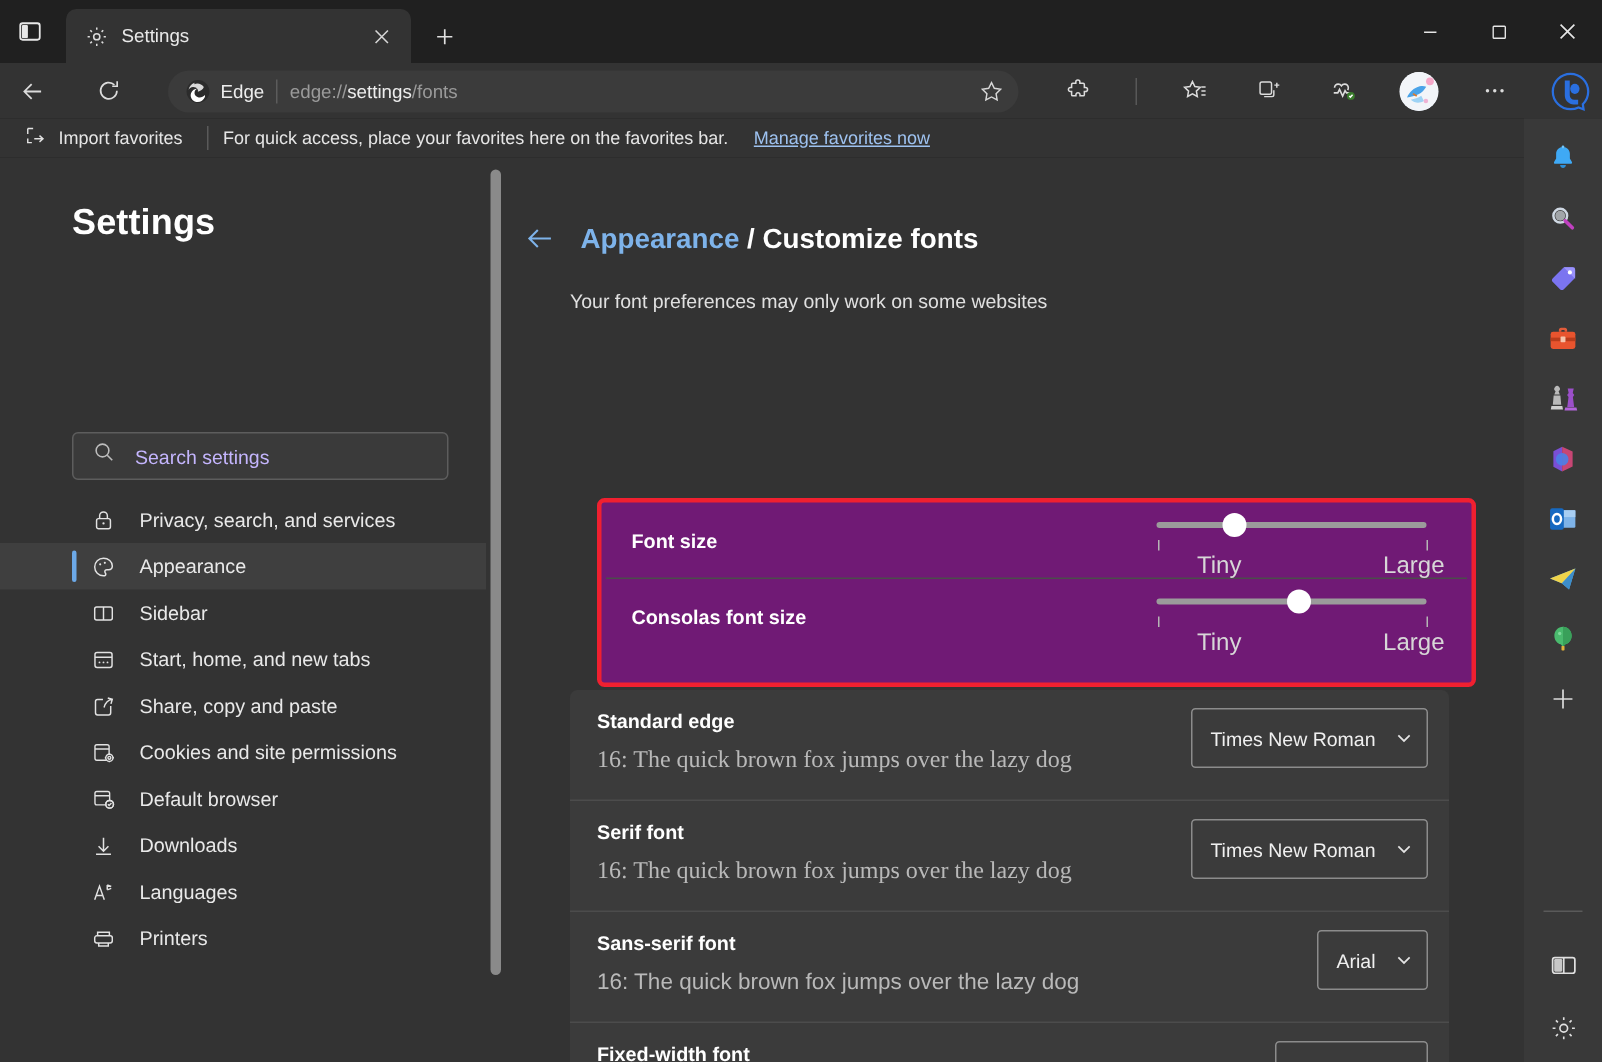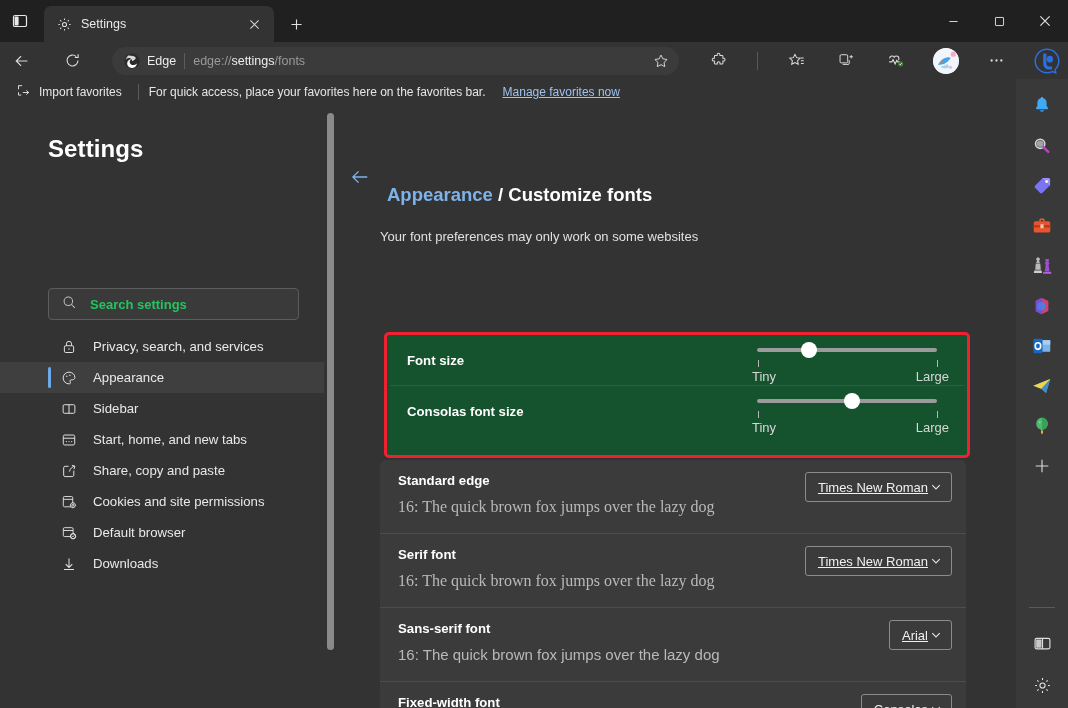--- a/index.html
+++ b/index.html
@@ -129,21 +129,21 @@
   }
   .settings-title {
     font-size: 24px; font-weight: 600; color: #ffffff;
     margin: 30px 0 0 48px; letter-spacing: .1px;
   }
   .search-box {
     position: absolute; left: 48px; top: 183px; width: 251px; height: 32px;
     background: #3a3a3a; border: 1px solid #5d5d5d; border-radius: 4px;
     display: flex; align-items: center; gap: 13px; padding-left: 13px;
   }
-  .search-ph { font-size: 13px; color: #22c55e; font-weight: bold; }
+  .search-ph { font-size: 13px; color: #c4b5fd; }
 
   .nav-list { position: absolute; left: 0; top: 226px; width: 325px; }
   .nav-item {
     position: relative;
     display: flex; align-items: center; gap: 15px;
     height: 31px;
     padding-left: 60px;
     color: #e9e9e9; font-size: 13.2px;
   }
   .nav-item .nicon { width: 18px; height: 18px; display: flex; align-items: center; justify-content: center; flex: 0 0 auto; color: #e2e2e2; }
@@ -166,28 +166,28 @@
   
   .content {
     position: absolute; left: 336px; top: 0; width: 680px; height: 603px;
     background: #333333;
   }
   .crumb-row {
     display: flex; align-items: center; gap: 17px;
     margin: 43px 0 0 14px;
   }
   .back-arrow { width: 20px; height: 20px; display: flex; align-items: center; justify-content: center; color: #7eb3ea; }
-  .crumb-text { font-size: 18.5px; font-weight: 600; color: #ffffff; margin-top: 36px; }
+  .crumb-text { font-size: 18.5px; font-weight: 600; color: #ffffff; }
   .crumb-text .lnk { color: #7eb3ea; }
   .crumb-text .sep { color: #ffffff; font-weight: 600; }
   .subtitle { font-size: 13px; color: #e0e0e0; margin: 23px 0 0 44px; }
 
   .card {
-    position: absolute; left: 48px; width: 586px;
-    background: #14532d; border-radius: 5px;
+    position: absolute; left: 62px; width: 586px;
+    background: #701a75; border-radius: 5px;
   }
   .highlight-card {
     top: 227px; height: 126px;
     border: 3px solid #f02030;
   }
   .row {
     position: relative; height: 50px;
     display: flex; align-items: center;
     padding: 0 20px;
   }
@@ -201,43 +201,43 @@
     background: #9b9b9b; border-radius: 2px;
   }
   .slider-thumb {
     position: absolute; top: 4px; width: 16px; height: 16px;
     background: #ffffff; border-radius: 50%;
     margin-left: -8px;
   }
   .tick { position: absolute; top: 22px; width: 1px; height: 7px; background: #b5b5b5; }
   .tick.t-left { left: 9px; }
   .tick.t-right { left: 188px; }
-  .tick-label { position: absolute; top: 31px; font-size: 13px; color: #d7d7d7; }
+  .tick-label { position: absolute; top: 31px; font-size: 16px; color: #d7d7d7; margin-left: 32px; }
   .tick-label.l-left { left: 3px; }
   .tick-label.l-right { right: 0px; }
 
   
   .font-card { position: absolute; left: 44px; width: 586px; background: #3b3b3b; border-radius: 5px; top: 355px; height: 285px; }
   .font-row { position: relative; height: 73px; padding: 0 18px; }
   .font-row .fr-label {
     position: absolute; left: 18px; top: 13px;
     font-size: 13.2px; font-weight: 600; color: #ffffff;
   }
   .font-row .fr-sample {
     position: absolute; left: 18px; top: 38px;
     font-size: 15px; color: #b9b9b9; white-space: nowrap;
   }
   .fr-sample.serif { font-family: "Liberation Serif", serif; font-size: 16px; }
   .fr-sample.sans { font-family: "Liberation Sans", sans-serif; font-size: 15px; }
   .dropdown {
-    position: absolute; right: 14px; top: 12px; height: 30px;
+    position: absolute; right: 14px; top: 12px; height: 40px;
     border: 1px solid #8c8c8c; border-radius: 3px; background: #3b3b3b;
-    display: flex; align-items: center; gap: 2px;
+    display: flex; align-items: center; gap: 13px;
     padding: 0 9px 0 12px;
-    font-size: 13px; color: #f0f0f0; text-decoration: underline;
+    font-size: 13px; color: #f0f0f0;
   }
   .dd-caret { display: flex; align-items: center; color: #e4e4e4; }
   .font-sep { height: 1px; background: #4c4c4c; margin: 0 0px; }
 
   
   .rail {
     position: absolute; right: 0; top: 79px; width: 52px; height: 629px;
     background: #393939;
     display: flex; flex-direction: column; align-items: center;
   }
@@ -503,21 +503,40 @@
       <div class="nav-item">
         <span class="nicon">
           <svg width="16" height="16" viewBox="0 0 18 18" fill="none" stroke="currentColor" stroke-width="1.15">
             <path d="M9 2.8v10M5.3 9.2L9 12.9l3.7-3.7M3.4 15.2h11.2"></path>
           </svg>
         </span>
         <span>Downloads</span>
       </div>
 
 
-
+      <div class="nav-item">
+        <span class="nicon">
+          <svg width="16" height="16" viewBox="0 0 18 18" fill="none" stroke="currentColor" stroke-width="1.1">
+            <path d="M2.4 14.4L6 4.2l3.6 10.2M3.6 11.2h4.9"></path>
+            <path d="M11.8 3.4v3.6M11.8 3.4l3 1.1M11.8 7l3-1.1"></path>
+          </svg>
+        </span>
+        <span>Languages</span>
+      </div>
+
+      <div class="nav-item">
+        <span class="nicon">
+          <svg width="16" height="16" viewBox="0 0 18 18" fill="none" stroke="currentColor" stroke-width="1.1">
+            <path d="M4.6 6.6V3.9h8.8v2.7"></path>
+            <rect x="2.4" y="6.6" width="13.2" height="5.4" rx="1.6"></rect>
+            <path d="M5.4 12v2.2h7.2V12"></path>
+          </svg>
+        </span>
+        <span>Printers</span>
+      </div>
 
       <div class="nav-item">
         
         
       </div>
 
     </div>
   </div>
 
   <div class="page-scroll">

